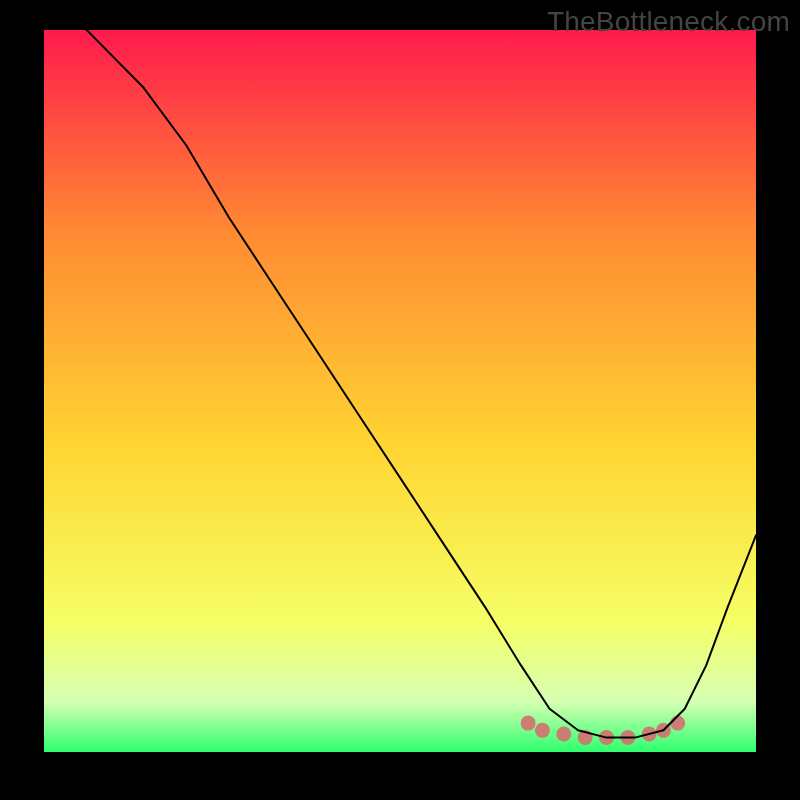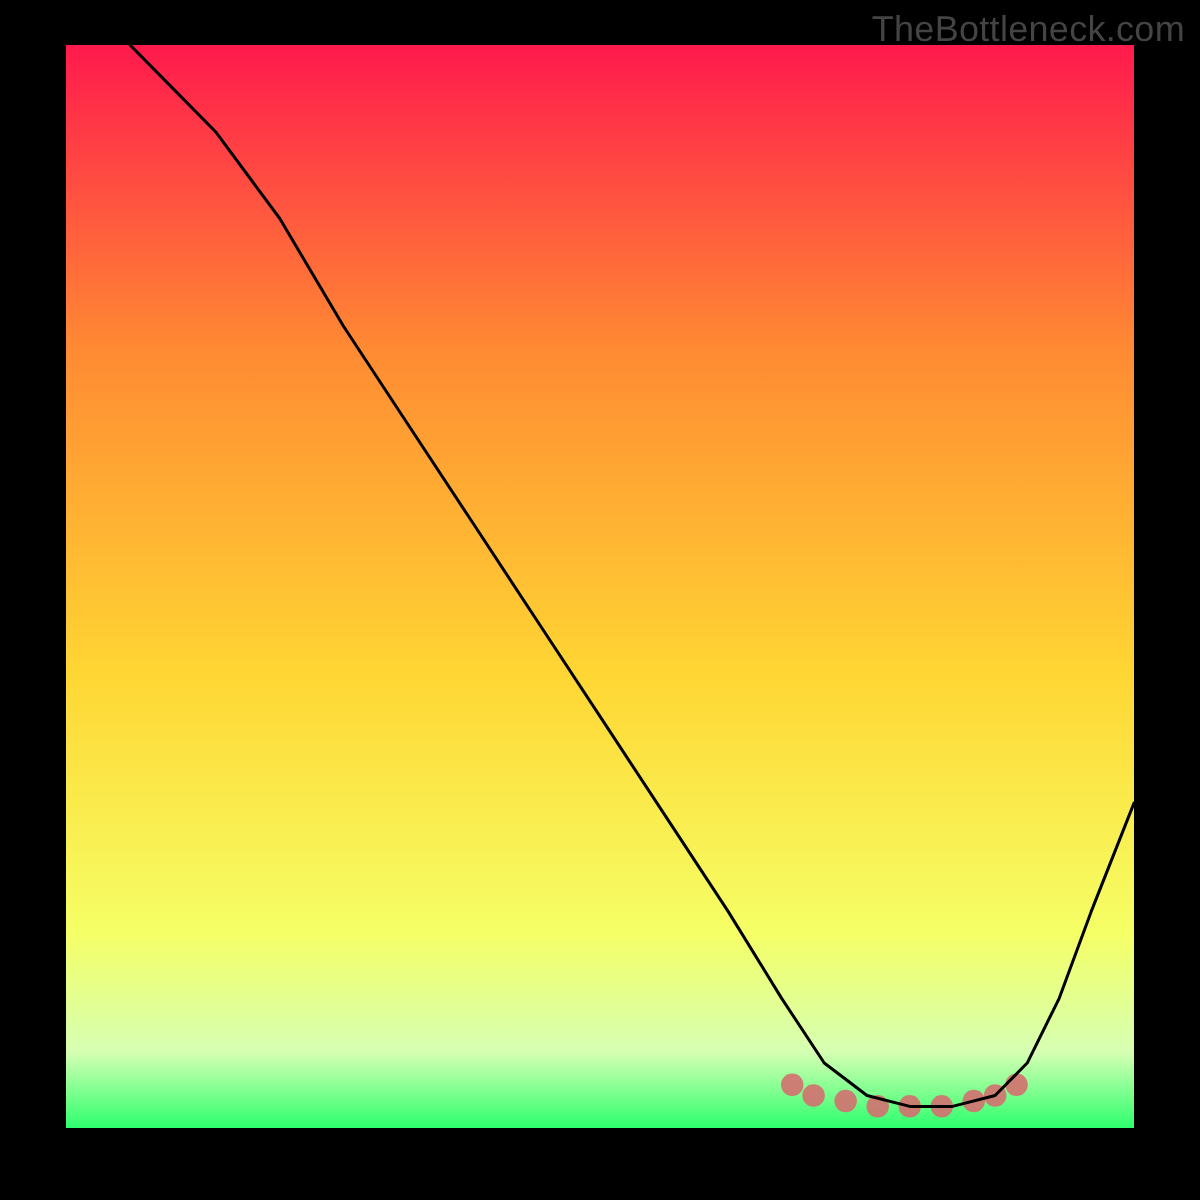--- a/index.html
+++ b/index.html
@@ -9,21 +9,21 @@
     height: 800px;
     background: #000;
     position: relative;
     font-family: Arial, Helvetica, sans-serif;
   }
   .watermark {
     position: absolute;
     top: 6px;
     right: 10px;
     color: #444;
-    font-size: 24px;
+    font-size: 28px;
     font-weight: 500;
     letter-spacing: 0.2px;
     z-index: 5;
   }
   .plot-wrap {
     position: absolute;
     left: 44px;
     top: 30px;
     width: 712px;
     height: 722px;

